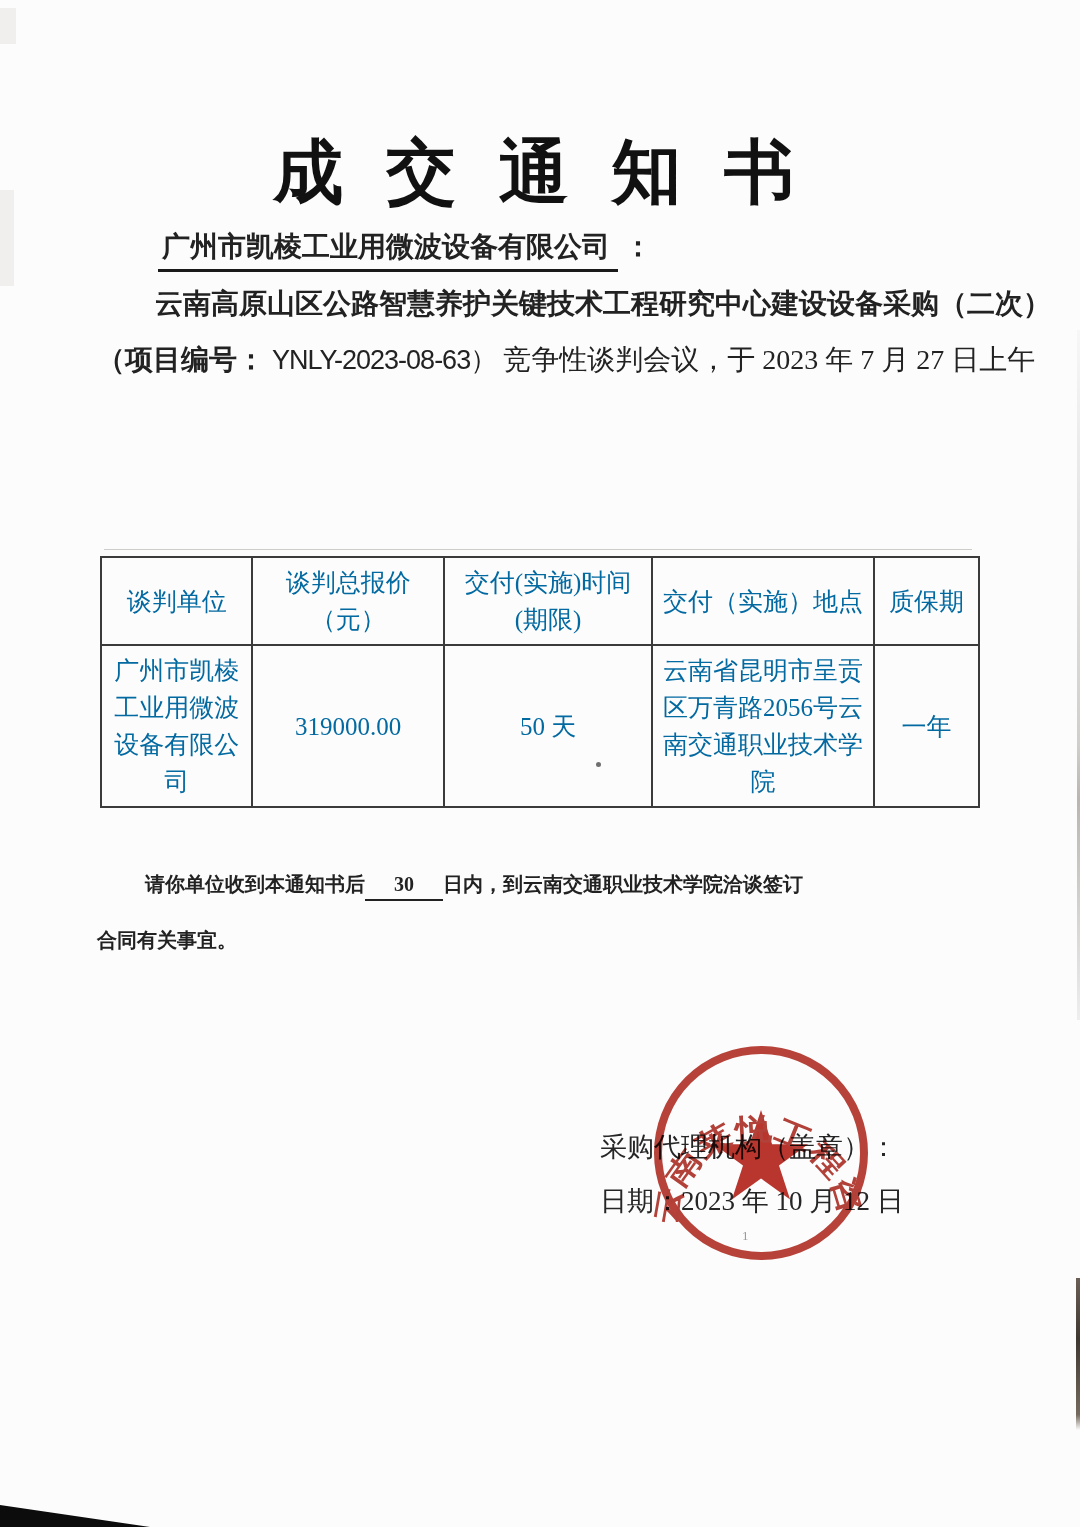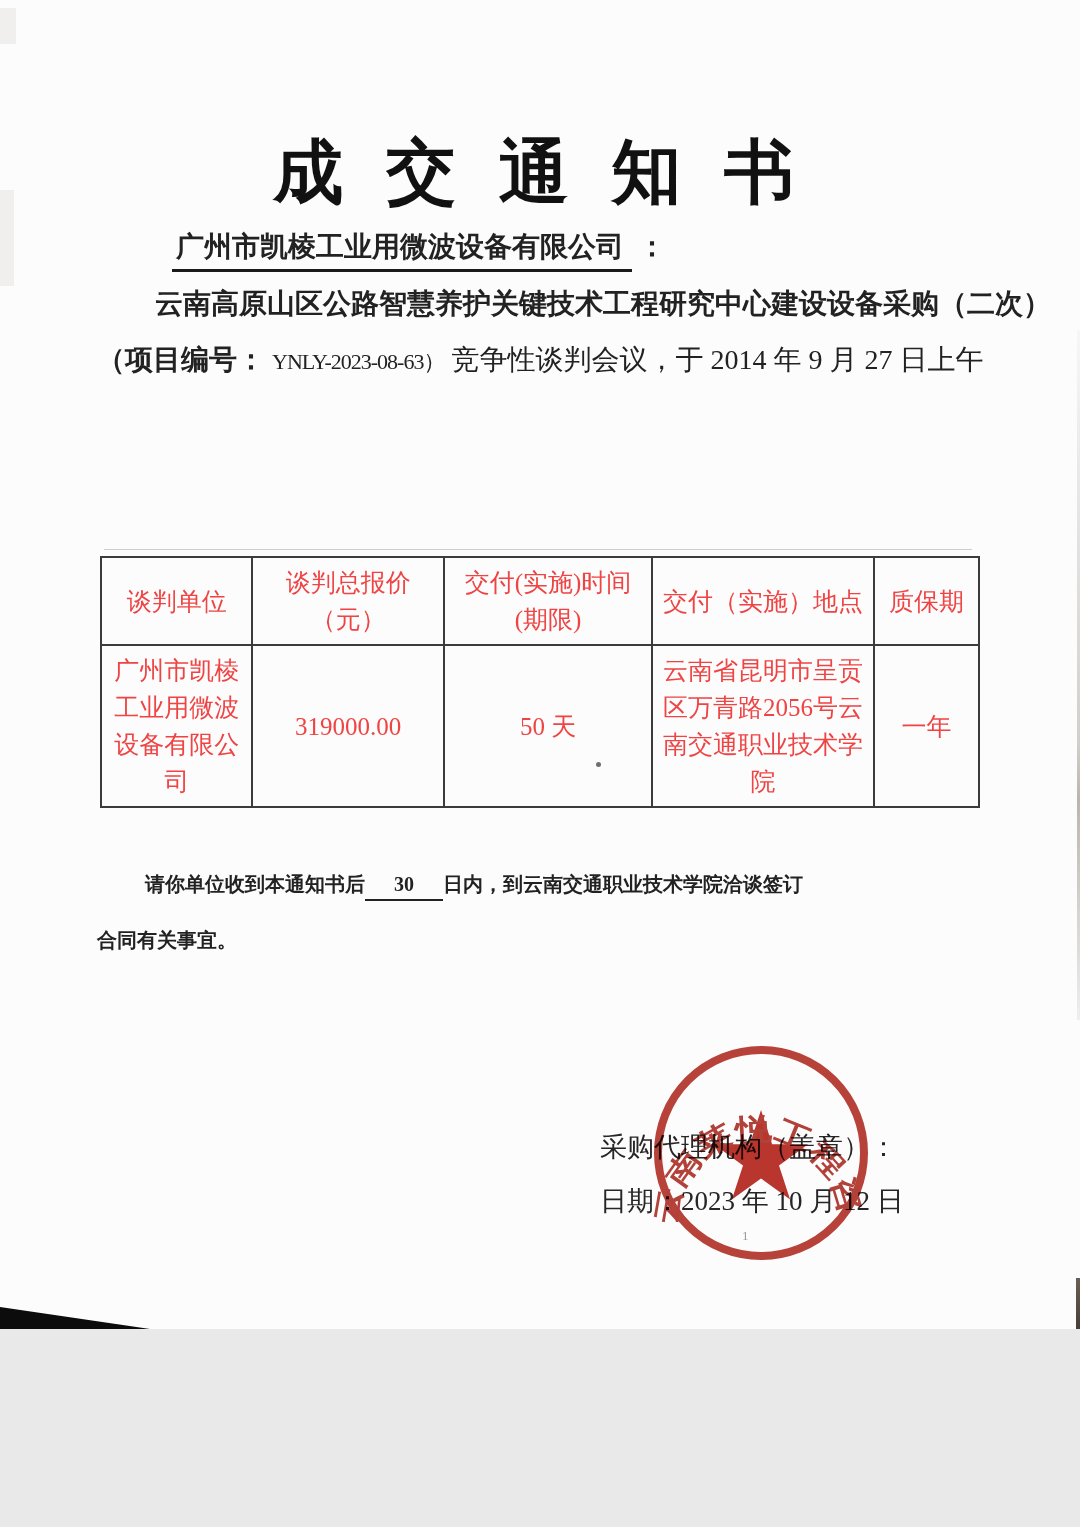--- a/index.html
+++ b/index.html
@@ -1,57 +1,57 @@
 <!DOCTYPE html>
 <html><head>
 <meta charset="utf-8">
 <style>
   html,body{margin:0;padding:0;background:#e9e9e9;}
   .page{
     position:relative;
-    width:1080px;height:1329px;
+    width:1080px;height:1527px;
     margin:0 auto;
     background:#fcfcfc;
     font-family:"Liberation Serif","DejaVu Serif",serif;
     color:#222;
     overflow:hidden;
   }
   .doc-title{
     position:absolute;top:126px;left:0;width:100%;
     text-align:center;
     font-size:70px;font-weight:bold;
     letter-spacing:0.18em;
     color:#111;
     margin:0;
   }
   .addressee{
-    position:absolute;top:228px;left:172px;
+    position:absolute;top:228px;left:158px;
     font-size:28px;font-weight:bold;white-space:nowrap;
   }
   .addressee .uline{
     display:inline-block;
     border-bottom:3px solid #1a1a1a;
     padding:0 8px 3px 4px;
   }
   .addressee .colon{padding-left:6px;}
   .body-text{
     position:absolute;top:276px;left:97px;width:880px;
     font-size:28px;line-height:56px;
   }
   .body-line{white-space:nowrap;}
   .indent{padding-left:58px;}
   .bold{font-weight:bold;}
-  .mono-code{font-family:Liberation Serif, serif;font-size:22px;letter-spacing:-1px;}
+  .mono-code{font-family:Liberation Sans, sans-serif;font-size:27px;letter-spacing:-1px;}
   table.award{
     position:absolute;top:556px;left:100px;
     width:880px;
     border-collapse:collapse;
     table-layout:fixed;
     font-size:25px;
-    color:#ef4444;
+    color:#0369a1;
   }
   table.award th,table.award td{
     border:2px solid #3b3b3b;
     text-align:center;
     vertical-align:middle;
     padding:6px 10px;
     font-weight:normal;
     line-height:37px;
   }
   table.award thead tr{height:84px;}
@@ -124,21 +124,21 @@
 
   <div class="addressee">
     <span class="uline">广州市凯棱工业用微波设备有限公司</span><span class="colon">：</span>
   </div>
 
   <div class="body-text">
     <div class="body-line indent bold">云南高原山区公路智慧养护关键技术工程研究中心建设设备采购（二次）</div>
     <div class="body-line">
       <span class="bold">（项目编号：</span>
       <span class="mono-code">YNLY-2023-08-63）</span>
-      <span>竞争性谈判会议，于 2014 年 9 月 27 日上午</span>
+      <span>竞争性谈判会议，于 2023 年 7 月 27 日上午</span>
     </div>
   </div>
 
   <div class="table-shadow"></div>
 
   <table class="award">
     <colgroup>
       <col class="c1">
         <col class="c2">
         <col class="c3">

